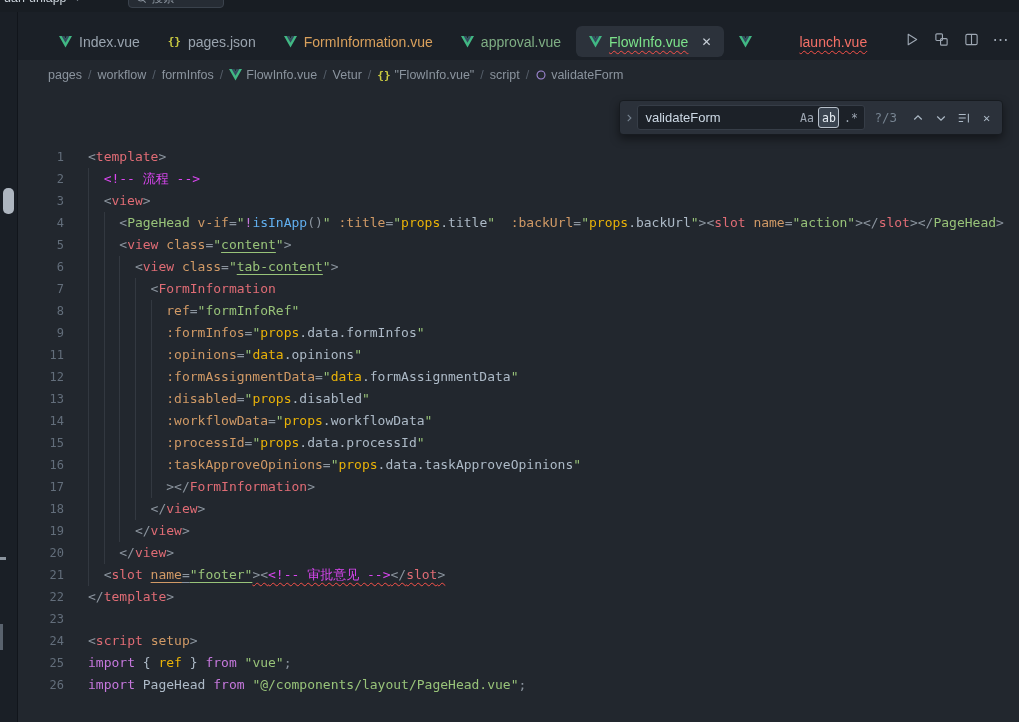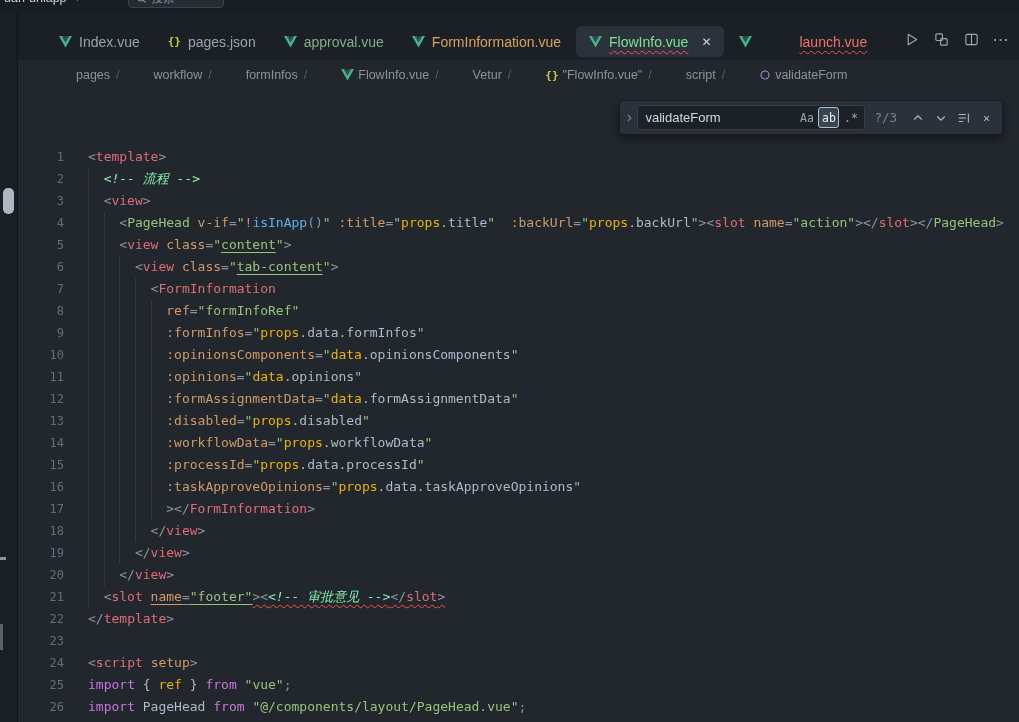--- a/index.html
+++ b/index.html
@@ -36,42 +36,42 @@
   .tab-label.sq { text-decoration:underline wavy #f85149; text-decoration-thickness:1px; text-underline-offset:3px; }
   .tab-close { color:#c9d1d9; font-size:12px; margin-left:6px; line-height:1; cursor:pointer; }
   .editor-actions { position:absolute; right:6px; bottom:9px; display:flex; align-items:center; gap:6px; }
   .eabtn { width:24px; height:24px; display:flex; align-items:center; justify-content:center; border-radius:4px;
     color:#9ea7b3; cursor:pointer; }
   .eabtn .more { font-size:16px; color:#9ea7b3; letter-spacing:1px; }
 
   
   .breadcrumbs { height:30px; flex:none; background:#22272e; display:flex; align-items:center;
     padding-left:30px; font-size:12.5px; color:#8b949e; }
-  .crumb { display:flex; align-items:center; gap:4px; cursor:pointer; white-space:nowrap;margin-left:28px; }
+  .crumb { display:flex; align-items:center; gap:4px; cursor:pointer; white-space:nowrap; }
   .crumb-sep { color:#545d68; margin:0 6px; }
 
   
   .editor { flex:1; position:relative; background:#22272e; overflow:hidden;
     font-family:"DejaVu Sans Mono", monospace; font-size:13px; line-height:22px; }
   .lines { padding-top:56px; }
   .line { display:flex; height:22px; }
   .ln { width:46px; flex:none; text-align:right; color:#636e7b; font-size:12px; line-height:22px; }
   .lc { white-space:pre; padding-left:24px; color:#adbac7; }
   .ind { display:inline-block; height:22px; vertical-align:top;
     background-image:repeating-linear-gradient(to right, rgba(110,118,129,.22) 0, rgba(110,118,129,.22) 1px, transparent 1px, transparent 2ch); }
   .sg.g { color:#8b949e; }
   .sg.t { color:#e06c75;margin-top:32px; }
   .sg.c { color:#98c379; }
   .sg.a { color:#d19a66; }
   .sg.s { color:#98c379; }
   .sg.v { color:#eab308; }
   .sg.d { color:#adbac7;margin-top:32px; }
   .sg.k { color:#c678dd; }
   .sg.f { color:#61afef; }
-  .sg.m { color:#86efac; font-style:italic; }
+  .sg.m { color:#d946ef; }
   .sg.u { text-decoration:underline; text-decoration-thickness:1px; text-underline-offset:3px; }
   .sg.q { text-decoration:underline wavy #f85149; text-decoration-thickness:1px; text-underline-offset:3px; }
 
   
   .find { position:absolute; top:10px; right:16px; height:35px; background:#2b313a;
     border:1px solid #171b20; border-radius:4px; display:flex; align-items:center;
     box-shadow:0 4px 10px rgba(0,0,0,.45); z-index:5; padding-right:4px; }
   .find-toggle { width:17px; height:100%; display:flex; align-items:center; justify-content:center; cursor:pointer; }
   .find-input-wrap { display:flex; align-items:center; background:#1c2128; border:1px solid #363d47;
     border-radius:3px; height:25px; width:228px; padding:0 3px 0 7px; }
@@ -138,30 +138,30 @@
               </span>
               <span class="tab-label" style="color: rgb(154, 164, 175);">pages.json</span>
             </div>
             <div class="tab">
               <span style="display: flex;">
                 <svg width="13" height="12" viewBox="0 0 24 22">
                   <path fill="#41b883" d="M14.8 0L12 4.8 9.2 0H0l12 21 12-21z"></path>
                   <path fill="#34495e" d="M14.8 0L12 4.8 9.2 0H4.8L12 12.6 19.2 0z"></path>
                 </svg>
               </span>
-              <span class="tab-label" style="color: rgb(127, 174, 132);">approval.vue</span>
+              <span class="tab-label" style="color: rgb(217, 160, 92);">FormInformation.vue</span>
             </div>
             <div class="tab">
               <span style="display: flex;">
                 <svg width="13" height="12" viewBox="0 0 24 22">
                   <path fill="#41b883" d="M14.8 0L12 4.8 9.2 0H0l12 21 12-21z"></path>
                   <path fill="#34495e" d="M14.8 0L12 4.8 9.2 0H4.8L12 12.6 19.2 0z"></path>
                 </svg>
               </span>
-              <span class="tab-label" style="color: rgb(217, 160, 92);">FormInformation.vue</span>
+              <span class="tab-label" style="color: rgb(127, 174, 132);">approval.vue</span>
             </div>
             <div class="tab active">
               <span style="display: flex;">
                 <svg width="13" height="12" viewBox="0 0 24 22">
                   <path fill="#41b883" d="M14.8 0L12 4.8 9.2 0H0l12 21 12-21z"></path>
                   <path fill="#34495e" d="M14.8 0L12 4.8 9.2 0H4.8L12 12.6 19.2 0z"></path>
                 </svg>
               </span>
               <span class="tab-label sq" style="color: rgb(124, 227, 139);">FlowInfo.vue</span>
               <span class="tab-close">✕</span>
@@ -323,24 +323,20 @@
             </div>
             <div class="line">
               <span class="ln">8</span>
               <span class="lc"><span class="ind" style="width: 10ch;"></span><span class="sg a">ref</span><span class="sg g">=</span><span class="sg s">"formInfoRef"</span></span>
             </div>
             <div class="line">
               <span class="ln">9</span>
               <span class="lc"><span class="ind" style="width: 10ch;"></span><span class="sg a">:formInfos</span><span class="sg g">=</span><span class="sg s">"</span><span class="sg v">props</span><span class="sg d">.data.formInfos</span><span class="sg s">"</span></span>
             </div>
             <div class="line">
-              <span class="ln">10</span>
-              <span class="lc"><span class="ind" style="width: 10ch;"></span><span class="sg a">:opinionsComponents</span><span class="sg g">=</span><span class="sg s">"</span><span class="sg v">data</span><span class="sg d">.opinionsComponents</span><span class="sg s">"</span></span>
-            </div>
-            <div class="line">
               <span class="ln">11</span>
               <span class="lc"><span class="ind" style="width: 10ch;"></span><span class="sg a">:opinions</span><span class="sg g">=</span><span class="sg s">"</span><span class="sg v">data</span><span class="sg d">.opinions</span><span class="sg s">"</span></span>
             </div>
             <div class="line">
               <span class="ln">12</span>
               <span class="lc"><span class="ind" style="width: 10ch;"></span><span class="sg a">:formAssignmentData</span><span class="sg g">=</span><span class="sg s">"</span><span class="sg v">data</span><span class="sg d">.formAssignmentData</span><span class="sg s">"</span></span>
             </div>
             <div class="line">
               <span class="ln">13</span>
               <span class="lc"><span class="ind" style="width: 10ch;"></span><span class="sg a">:disabled</span><span class="sg g">=</span><span class="sg s">"</span><span class="sg v">props</span><span class="sg d">.disabled</span><span class="sg s">"</span></span>

